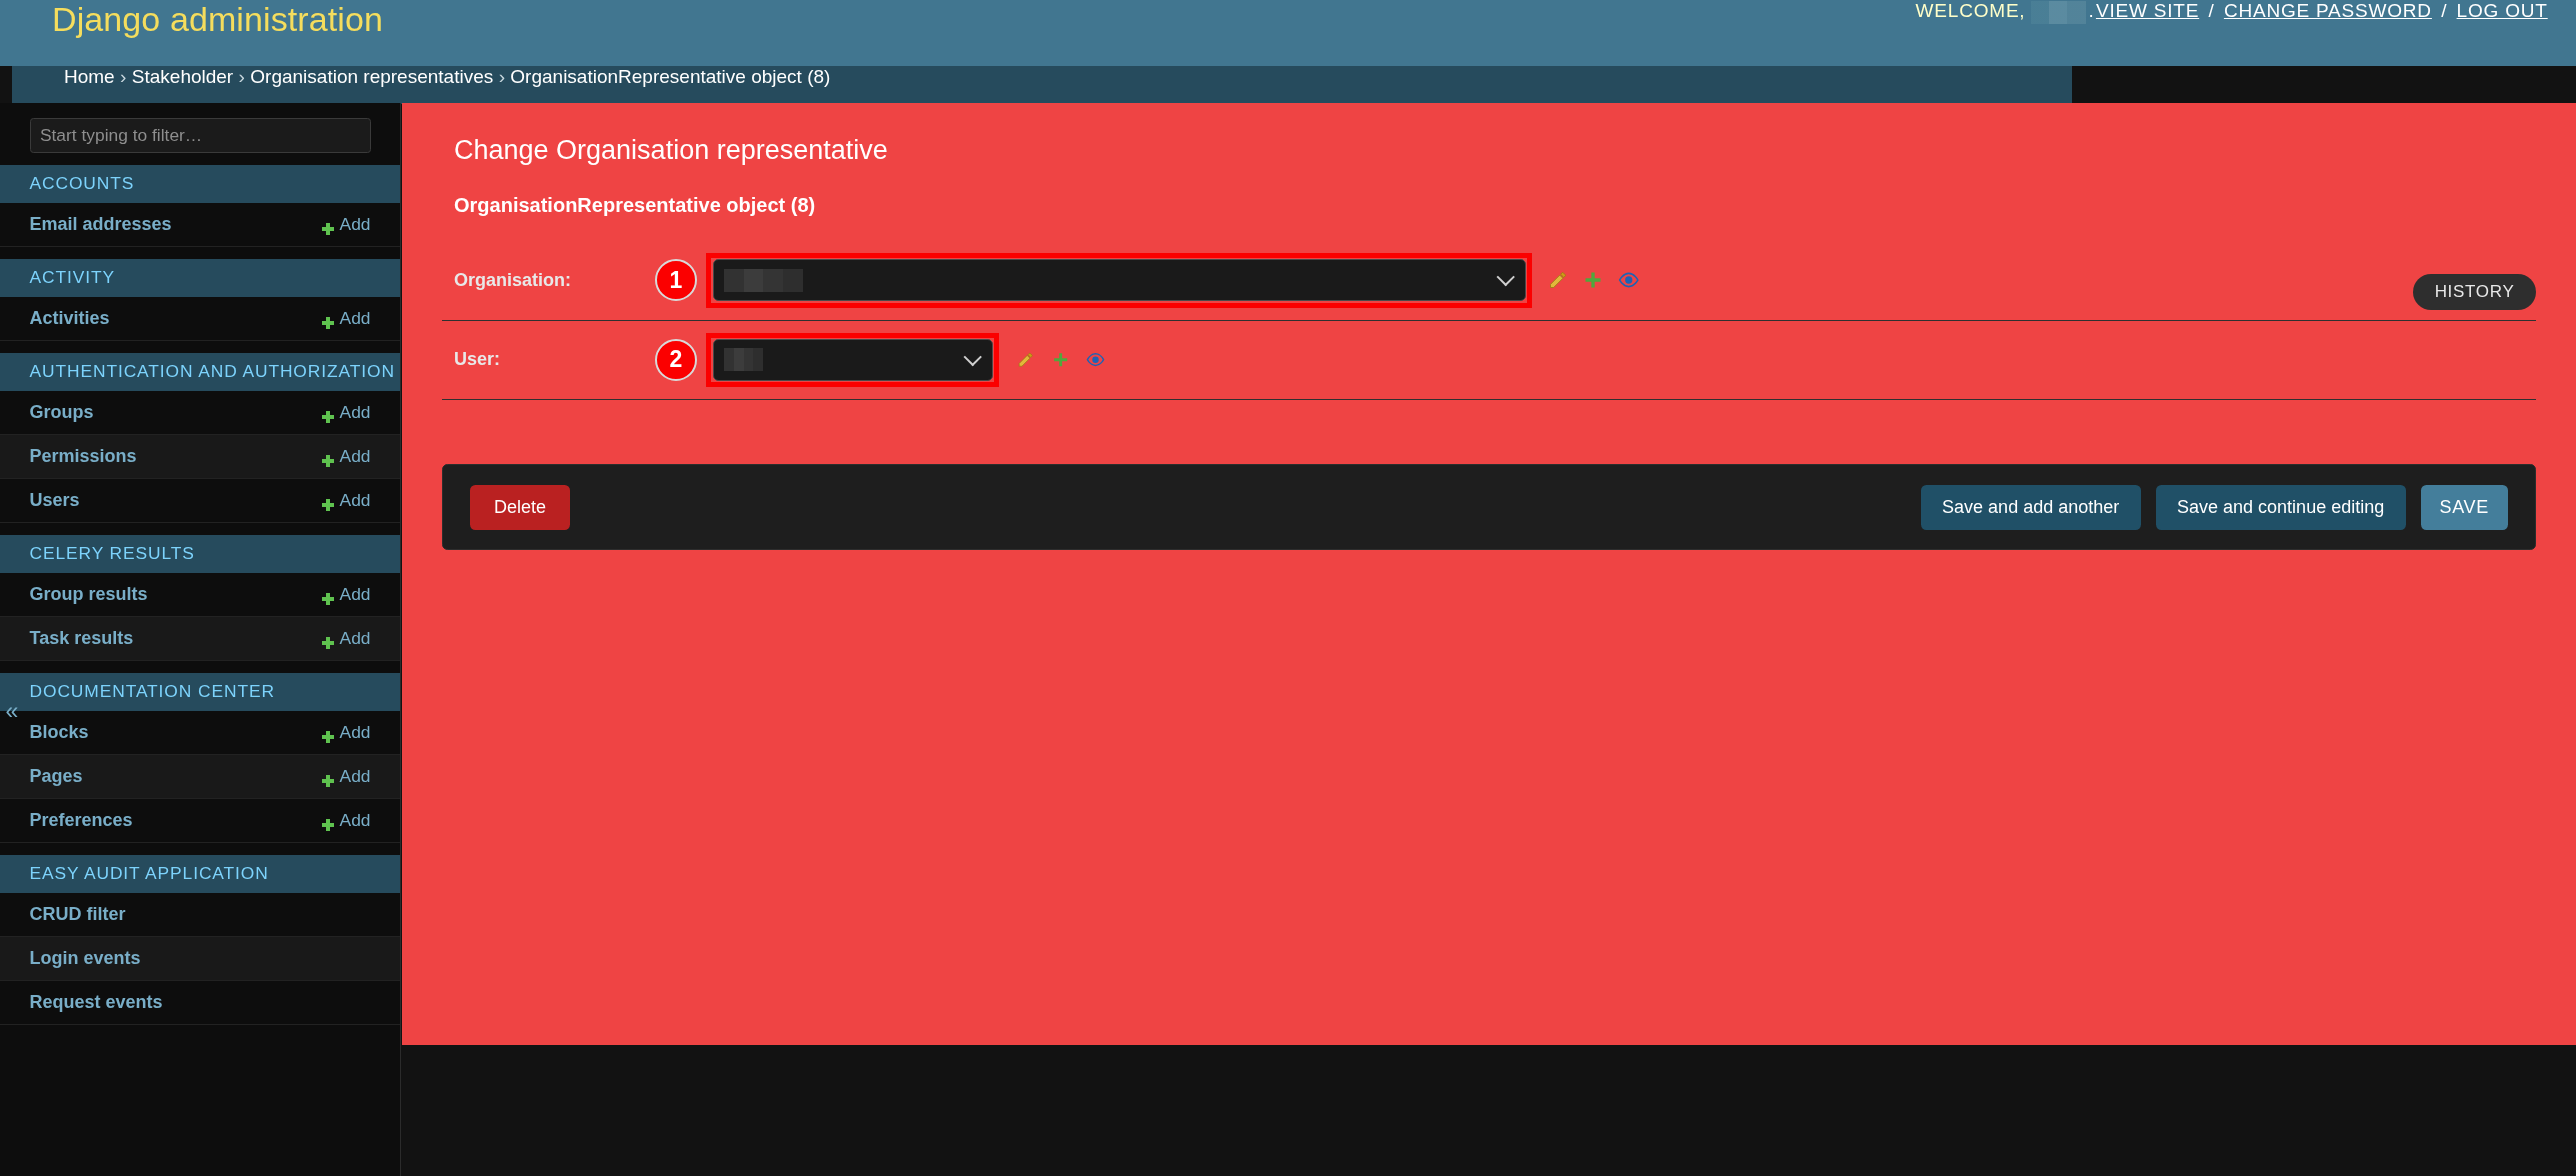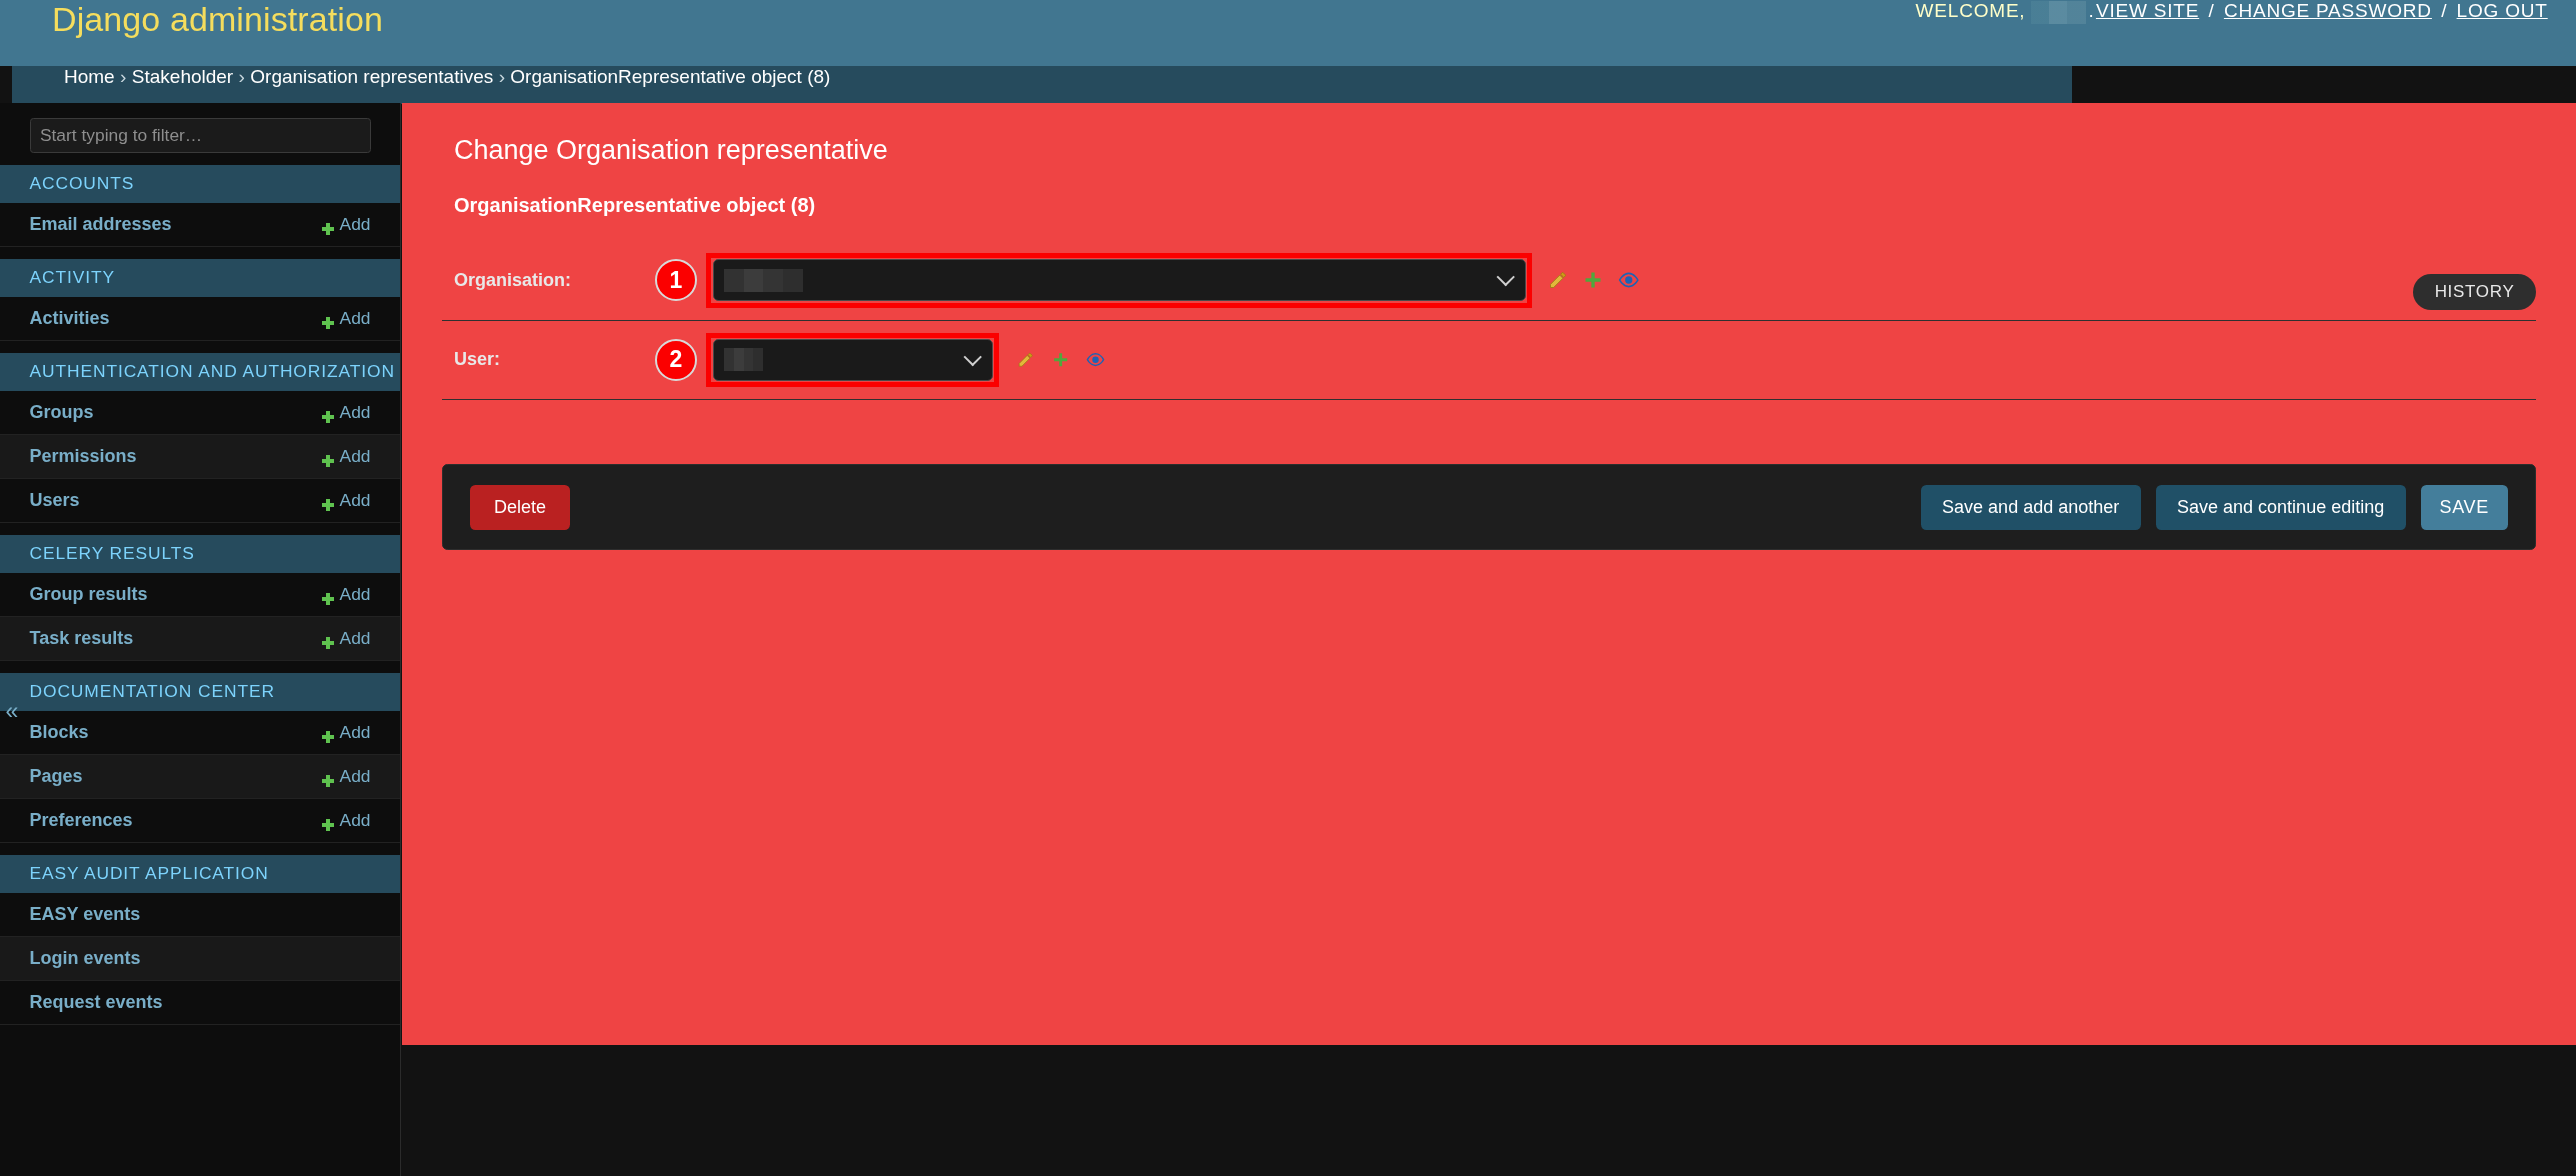--- a/index.html
+++ b/index.html
@@ -419,21 +419,21 @@
           <a class="model-link" href="#">Preferences</a>
           <a class="addlink" href="#">
             <span class="plus-glyph"></span>
             <span>Add</span>
           </a>
         </div>
       </div>
       <div class="nav-module">
         <div class="nav-caption">EASY AUDIT APPLICATION</div>
         <div class="nav-row">
-          <a class="model-link" href="#">EASY events</a>
+          <a class="model-link" href="#">CRUD filter</a>
         </div>
         <div class="nav-row alt">
           <a class="model-link" href="#">Login events</a>
         </div>
         <div class="nav-row">
           <a class="model-link" href="#">Request events</a>
         </div>
       </div>
     </div>
 </div>

